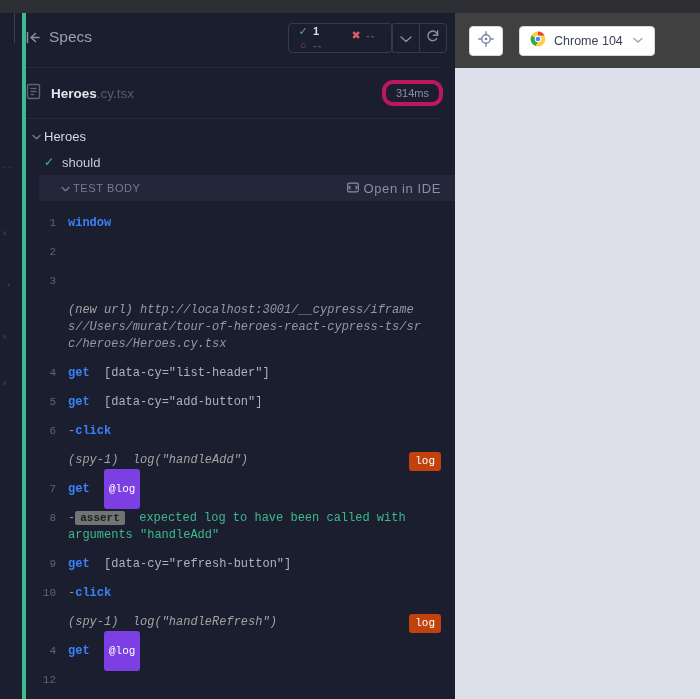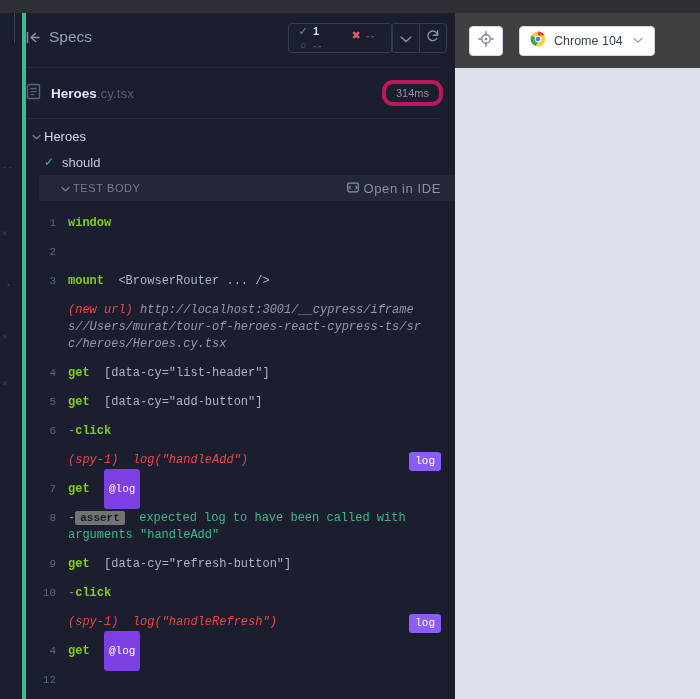--- a/index.html
+++ b/index.html
@@ -92,32 +92,32 @@
   .cmds { margin-top:8px; }
   .cmd {
     display:flex; align-items:flex-start; padding:6px 14px 6px 0;
     font-family:"Liberation Mono", monospace; font-size:12px; line-height:17px;
   }
   .cmd-num {
     width:42px; flex:0 0 42px; text-align:right; padding-right:12px;
     color:#5d6478; font-size:11px; line-height:17px;
   }
   .cmd-body { flex:1; color:#c9cdd9; position:relative; padding-right:8px;}
-  .cmd-name { font-weight:bold; color:#84cc16; }
+  .cmd-name { font-weight:bold; color:#3b82f6; }
   .cmd-msg { color:#aeb3c2; }
   .cmd-dash { color:#8d93a5; }
-  .cmd-note { font-style:italic; color:#ef4444; }
+  .cmd-note { font-style:italic; color:#a3a3a3; }
   .url-note { font-style:italic; color:#9398a9; word-break:break-all; }
   .alias-pill {
     background:#7b3fe4; color:#fff; border-radius:3px; padding:14px 5px;
     font-size:11px; font-family:"Liberation Mono", monospace;
   }
   .log-pill {
     position:absolute; right:0; top:0;
-    background:#8b5cf6; color:#fff; border-radius:3px; padding:1px 6px;
+    background:#c2410c; color:#fff; border-radius:3px; padding:1px 6px;
     font-size:11px; font-family:"Liberation Mono", monospace;
   }
   .assert-row .cmd-body { color:#3dba8c; }
   .assert-pill {
     background:#737373; color:#10261f; border-radius:2px; padding:1px 5px;
     font-weight:bold; font-size:11px;
   }
 
   
   .aut { position:absolute; left:455px; top:13px; width:245px; height:686px; background:#dddfeb; }
@@ -266,21 +266,20 @@
           <span class="cmd-num">1</span>
           <span class="cmd-body"><span class="cmd-name">window</span></span>
         </div>
 
         <div class="cmd">
           <span class="cmd-num">2</span>
         </div>
 
         <div class="cmd">
           <span class="cmd-num">3</span>
-          <span class="cmd-body"><span class="cmd-name">mount</span>&nbsp;&nbsp;<span class="cmd-msg">&lt;BrowserRouter ... /&gt;</span></span>
         </div>
 
         <div class="cmd">
           <span class="cmd-num"></span>
           <span class="cmd-body"><span class="cmd-note lbl">(new url)</span>&nbsp;<span class="url-note">http://localhost:3001/__cypress/iframes//Users/murat/tour-of-heroes-react-cypress-ts/src/heroes/Heroes.cy.tsx</span></span>
         </div>
 
         <div class="cmd">
           <span class="cmd-num">4</span>
           <span class="cmd-body"><span class="cmd-name">get</span>&nbsp;&nbsp;<span class="cmd-msg">[data-cy="list-header"]</span></span>

